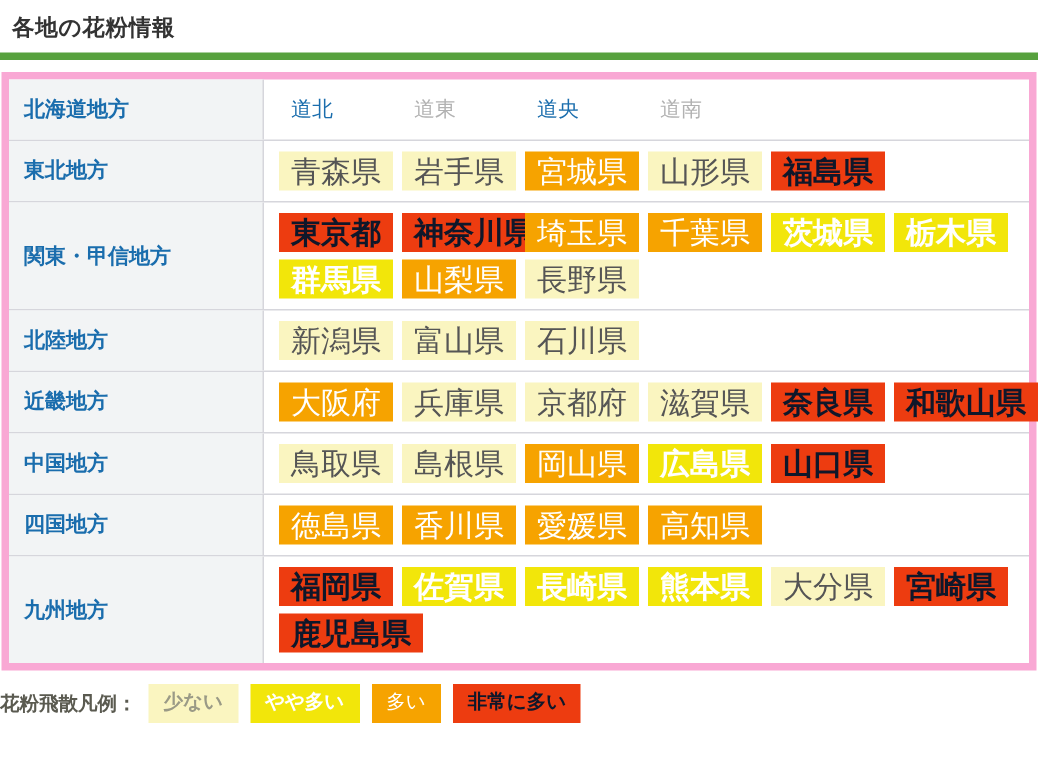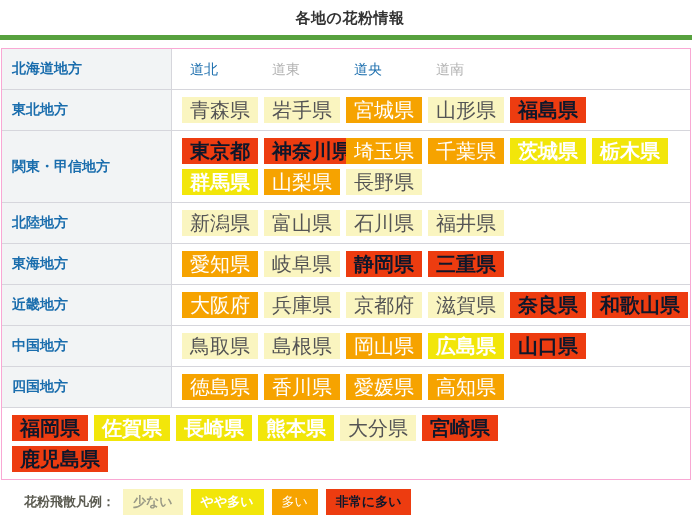--- a/index.html
+++ b/index.html
@@ -10,31 +10,30 @@
   }
   .page { width: 692px; }
 
   .page-title {
     font-size: 15px;
     font-weight: bold;
     color: #333333;
     margin: 0;
     padding: 9px 0 7px 8px;
     letter-spacing: 0.5px;
-    text-align: center;
   }
   .green-bar {
     height: 5px;
     width: 692px;
     background: var(--accent-green, #57a13e);
   }
 
   .pollen-table {
     margin: 8px 1px 0 1px;
-    border: 1px solid #f9a8d4;
+    border: 5px solid #f9a8d4;
   }
   .region-row {
     display: flex;
     border-bottom: 1px solid #d6d6dc;
   }
   .region-row:last-child { border-bottom: none; }
   .region-label-cell {
     flex: 0 0 170px;
     width: 170px;
     background: #f2f4f5;
@@ -76,21 +75,21 @@
     line-height: 20px;
     padding: 3px 8px;
     white-space: nowrap;
   }
   .area.area-link { color: var(--region-blue, #1a6dad); cursor: pointer; }
   .area.area-disabled { color: #b2b2b2; }
 
   .legend {
     display: flex;
     align-items: center;
-    margin: 9px 0 0 24px;
+    margin: 9px 0 0 0;
     gap: 8px;
   }
   .legend-label {
     font-size: 13px;
     font-weight: bold;
     color: #5a5a50;
   }
   .legend .chip { font-size: 13px; padding: 3px 10px; }
   .legend .chip.low { color: #9a9a86; font-weight: bold; }
 </style>
@@ -142,32 +141,20 @@
         </div>
       </div>
       <div class="region-row">
         <div class="region-label-cell">
           <span class="region-label">北陸地方</span>
         </div>
         <div class="region-content">
           <span class="chip low">新潟県</span>
           <span class="chip low">富山県</span>
           <span class="chip low">石川県</span>
-          <span class="chip low">福井県</span>
-        </div>
-      </div>
-      <div class="region-row">
-        <div class="region-label-cell">
-          <span class="region-label">東海地方</span>
-        </div>
-        <div class="region-content">
-          <span class="chip high">愛知県</span>
-          <span class="chip low">岐阜県</span>
-          <span class="chip vhigh">静岡県</span>
-          <span class="chip vhigh">三重県</span>
         </div>
       </div>
       <div class="region-row">
         <div class="region-label-cell">
           <span class="region-label">近畿地方</span>
         </div>
         <div class="region-content">
           <span class="chip high">大阪府</span>
           <span class="chip low">兵庫県</span>
           <span class="chip low">京都府</span>
@@ -193,20 +180,23 @@
           <span class="region-label">四国地方</span>
         </div>
         <div class="region-content">
           <span class="chip high">徳島県</span>
           <span class="chip high">香川県</span>
           <span class="chip high">愛媛県</span>
           <span class="chip high">高知県</span>
         </div>
       </div>
       <div class="region-row">
+        <div class="region-label-cell">
+          <span class="region-label">九州地方</span>
+        </div>
         <div class="region-content">
           <span class="chip vhigh">福岡県</span>
           <span class="chip mid">佐賀県</span>
           <span class="chip mid">長崎県</span>
           <span class="chip mid">熊本県</span>
           <span class="chip low">大分県</span>
           <span class="chip vhigh">宮崎県</span>
           <span class="chip vhigh">鹿児島県</span>
         </div>
       </div>

